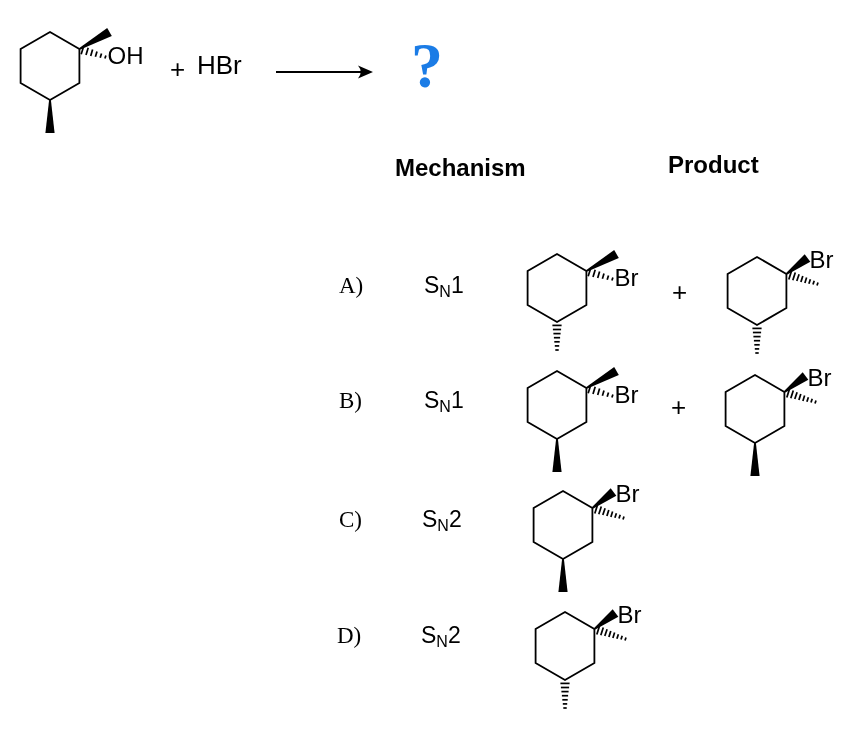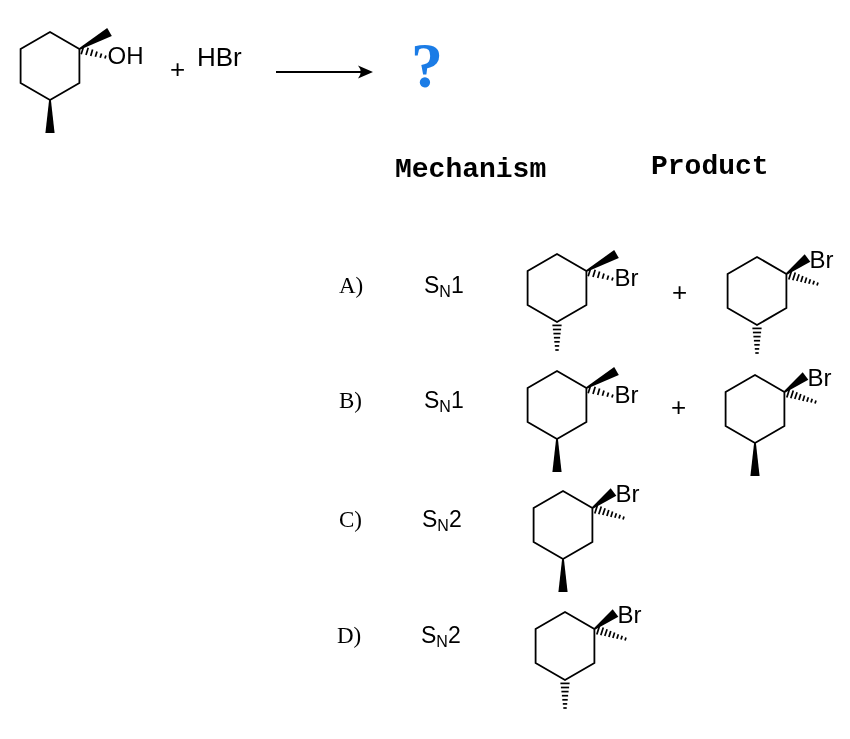--- a/index.html
+++ b/index.html
@@ -4,21 +4,21 @@
 <style>
   html,body{margin:0;padding:0;background:#ffffff;}
   .canvas{
     position:relative;width:850px;height:739px;background:#ffffff;
     overflow:hidden;color:#000;font-family:"Liberation Serif",serif;
   }
   .abs{position:absolute;}
   .sans{font-family:"Liberation Sans",sans-serif;}
   .rx-text{font-size:26px;line-height:1;}
   .qmark{font-size:64px;font-weight:bold;line-height:1;font-family:"Liberation Serif",serif;}
-  .hdr{font-size:28px;font-weight:bold;line-height:1;font-family:Liberation Mono, monospace;}
+  .hdr{font-size:24px;font-weight:bold;line-height:1;font-family:Liberation Sans, sans-serif;}
   .opt-letter{font-size:23px;line-height:1;font-family:"Liberation Serif",serif;cursor:default;}
   .mech{font-size:23px;line-height:1;font-family:Liberation Sans, sans-serif;white-space:nowrap;}
   .mech sub{font-size:16px;line-height:0;vertical-align:-0.28em;}
   .row-plus{font-size:26px;line-height:1;}
   .mol{width:145px;height:140px;}
   .mol svg{display:block;}
 </style>
 </head>
 <body>
 
@@ -34,31 +34,31 @@
         <line x1="90.4" y1="54.8" x2="92.0" y2="49.6" stroke="#000000" stroke-width="1.7"></line>
         <line x1="95.2" y1="55.7" x2="96.5" y2="51.5" stroke="#000000" stroke-width="1.7"></line>
         <line x1="99.9" y1="56.5" x2="100.9" y2="53.5" stroke="#000000" stroke-width="1.7"></line>
         <text x="102.5" y="62" font-family="&quot;Liberation Sans&quot;, sans-serif" font-size="24" fill="#000000">OH</text>
         <polygon points="44.1,98.0 40.4,131.0 49.6,131.0 45.9,98.0" fill="#000000"></polygon>
       </svg>
     </div>
 
   <div class="abs sans rx-text" style="left:170px;top:56px">+</div>
 
-  <div class="abs sans rx-text" style="left:197px;top:44px">HBr</div>
+  <div class="abs sans rx-text" style="left:197px;top:52px">HBr</div>
 
   <svg class="abs" style="left:274px;top:62px" width="100" height="20" viewBox="0 0 100 20">
     <line x1="2" y1="10" x2="88" y2="10" stroke="#000" stroke-width="2"></line>
     <path d="M84,3.5 L99,10 L84,16.5 Q89.5,10 84,3.5 Z" fill="#000"></path>
   </svg>
 
   <div class="abs qmark" style="left:411px;top:34px;color:#1b7ce6">?</div>
 
   <div class="abs hdr" style="left:395px;top:156px">Mechanism</div>
-  <div class="abs hdr" style="left:651px;top:153px">Product</div>
+  <div class="abs hdr" style="left:668px;top:153px">Product</div>
 
   <div class="abs opt-letter" style="left:339px;top:274px">A)</div>
   <div class="abs mech" style="left:424px;top:274px">
     <span>S</span><sub>N</sub><span>1</span>
   </div>
   <div class="abs mol" style="left:512px;top:224px">
       <svg width="145" height="140" viewBox="0 0 145 140">
         <polygon points="45,30 74.4,47 74.4,81 45,98 15.6,81 15.6,47" fill="none" stroke="#000000" stroke-width="1.8"></polygon>
         <polygon points="74.8,47.8 106.8,34.0 102.2,26.0 74.0,46.2" fill="#000000"></polygon>
         <line x1="76.2" y1="52.2" x2="78.8" y2="43.8" stroke="#000000" stroke-width="1.7"></line>

